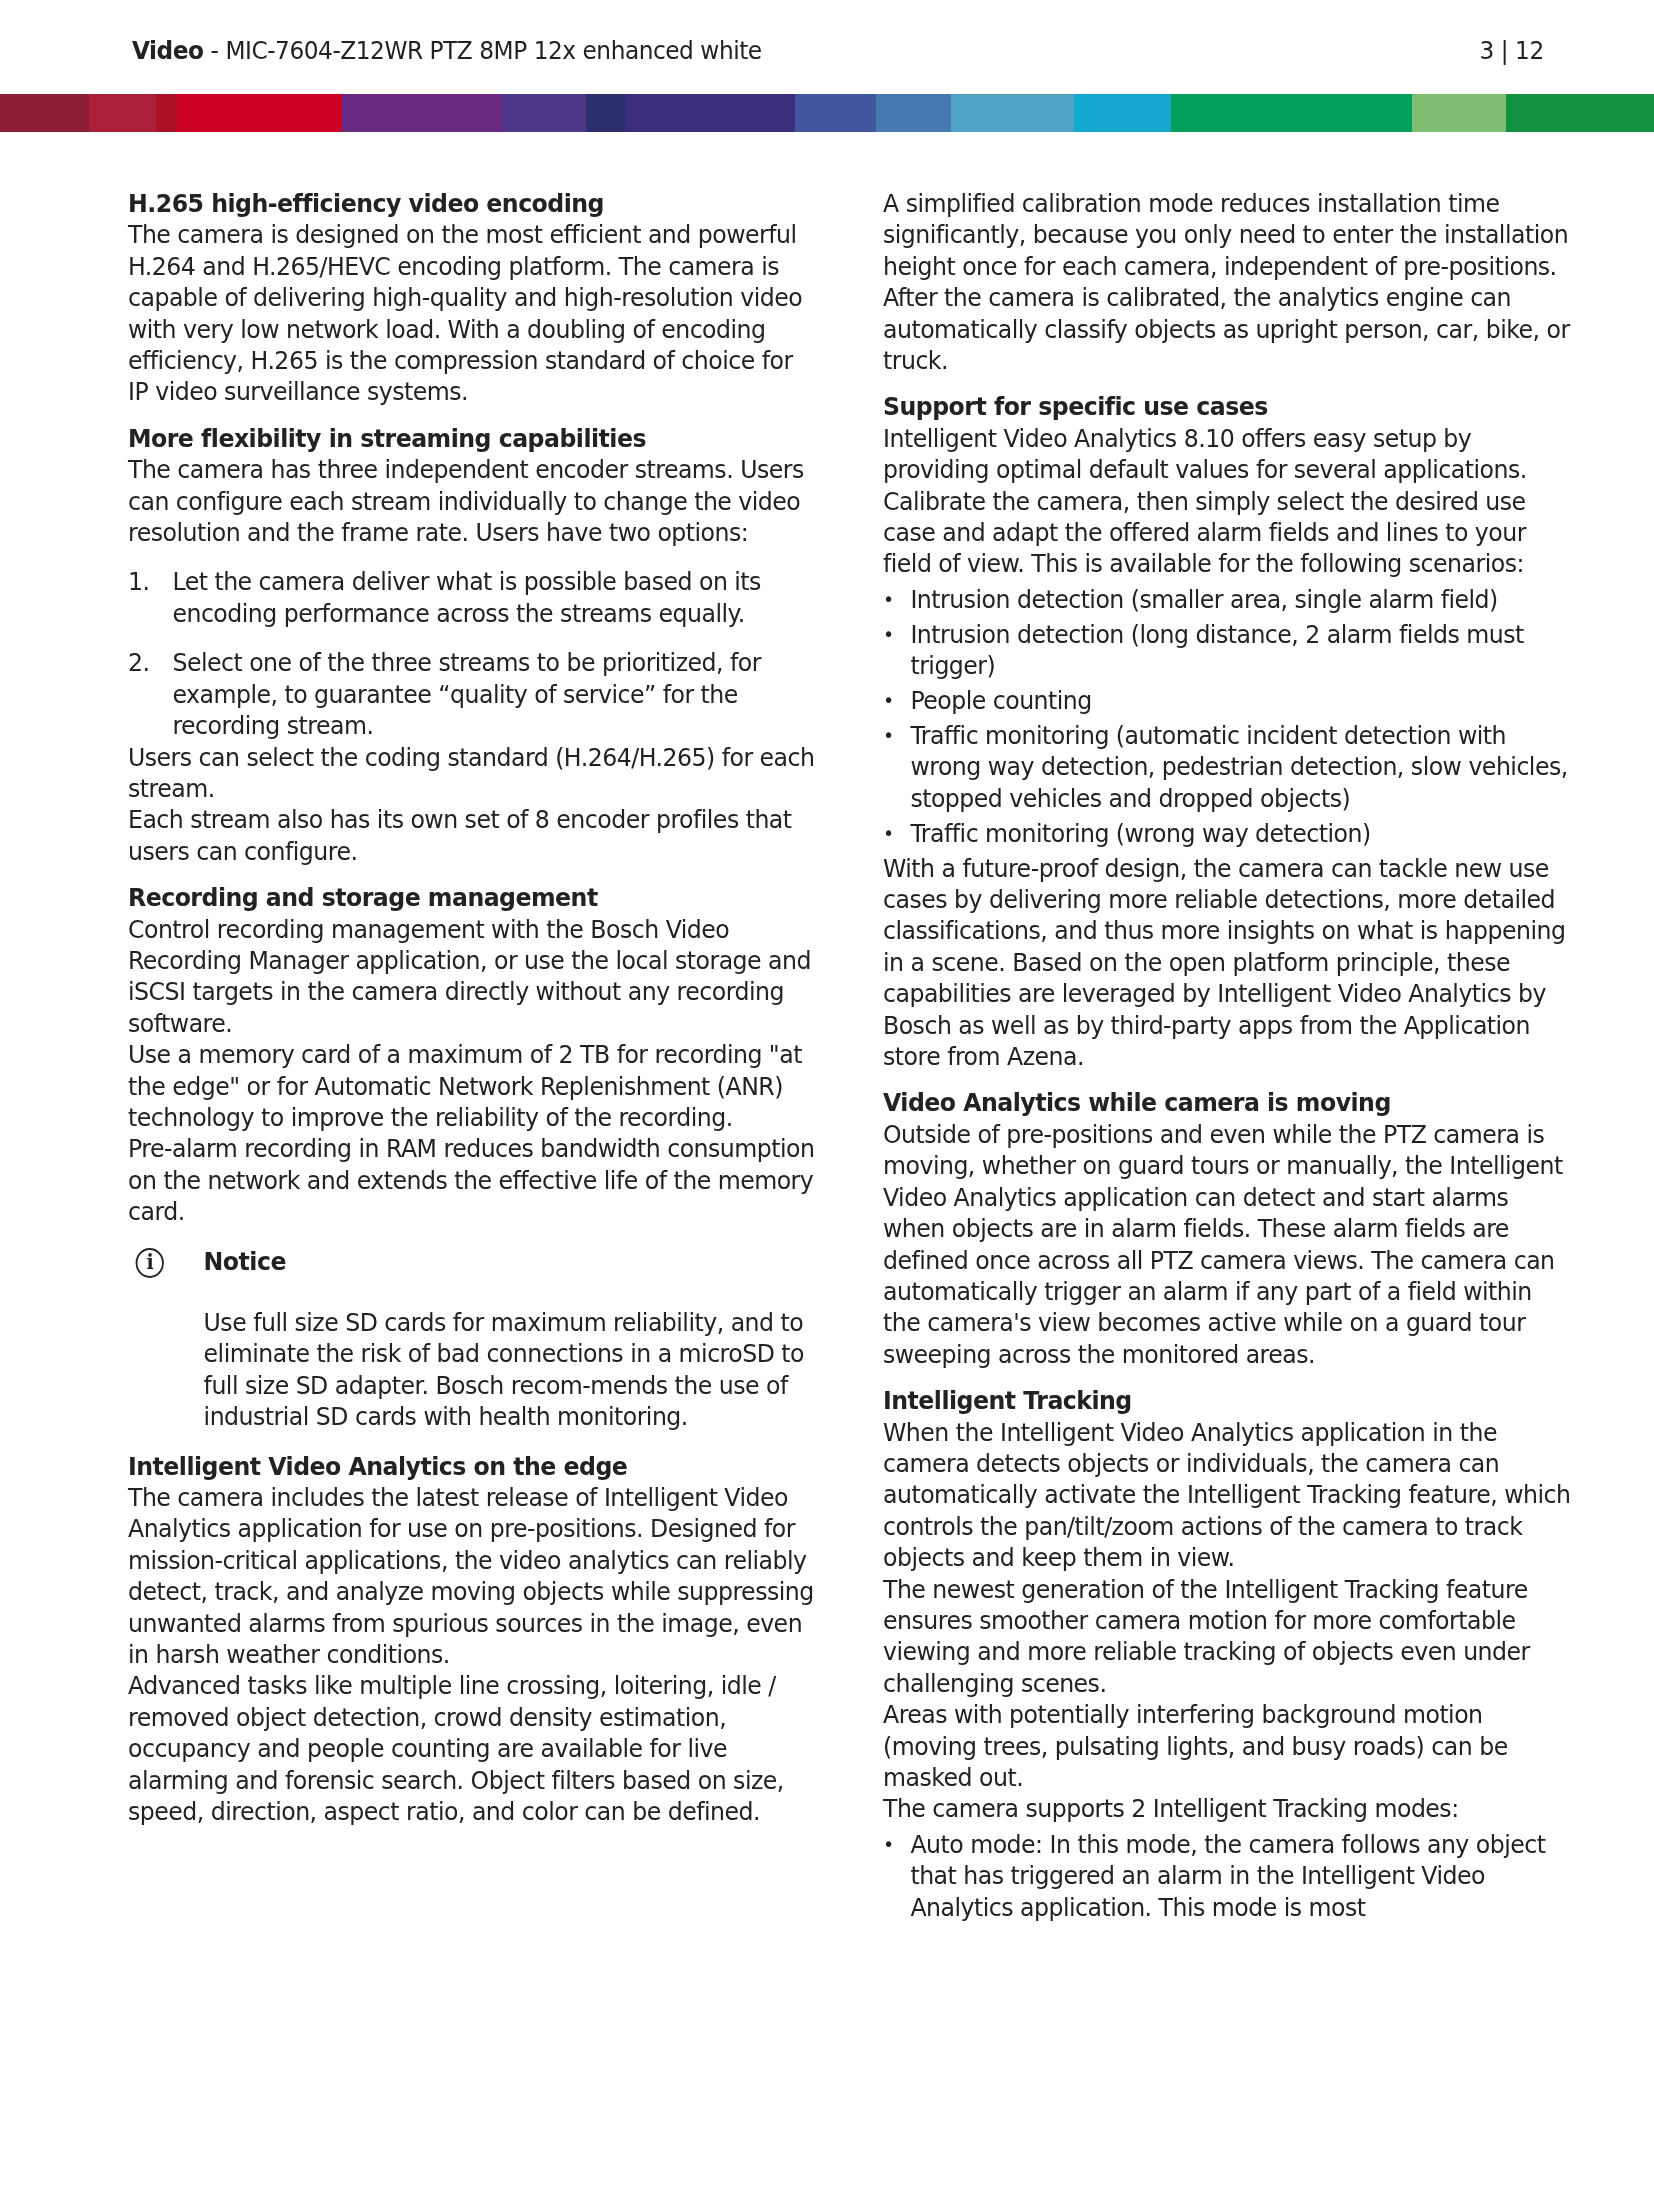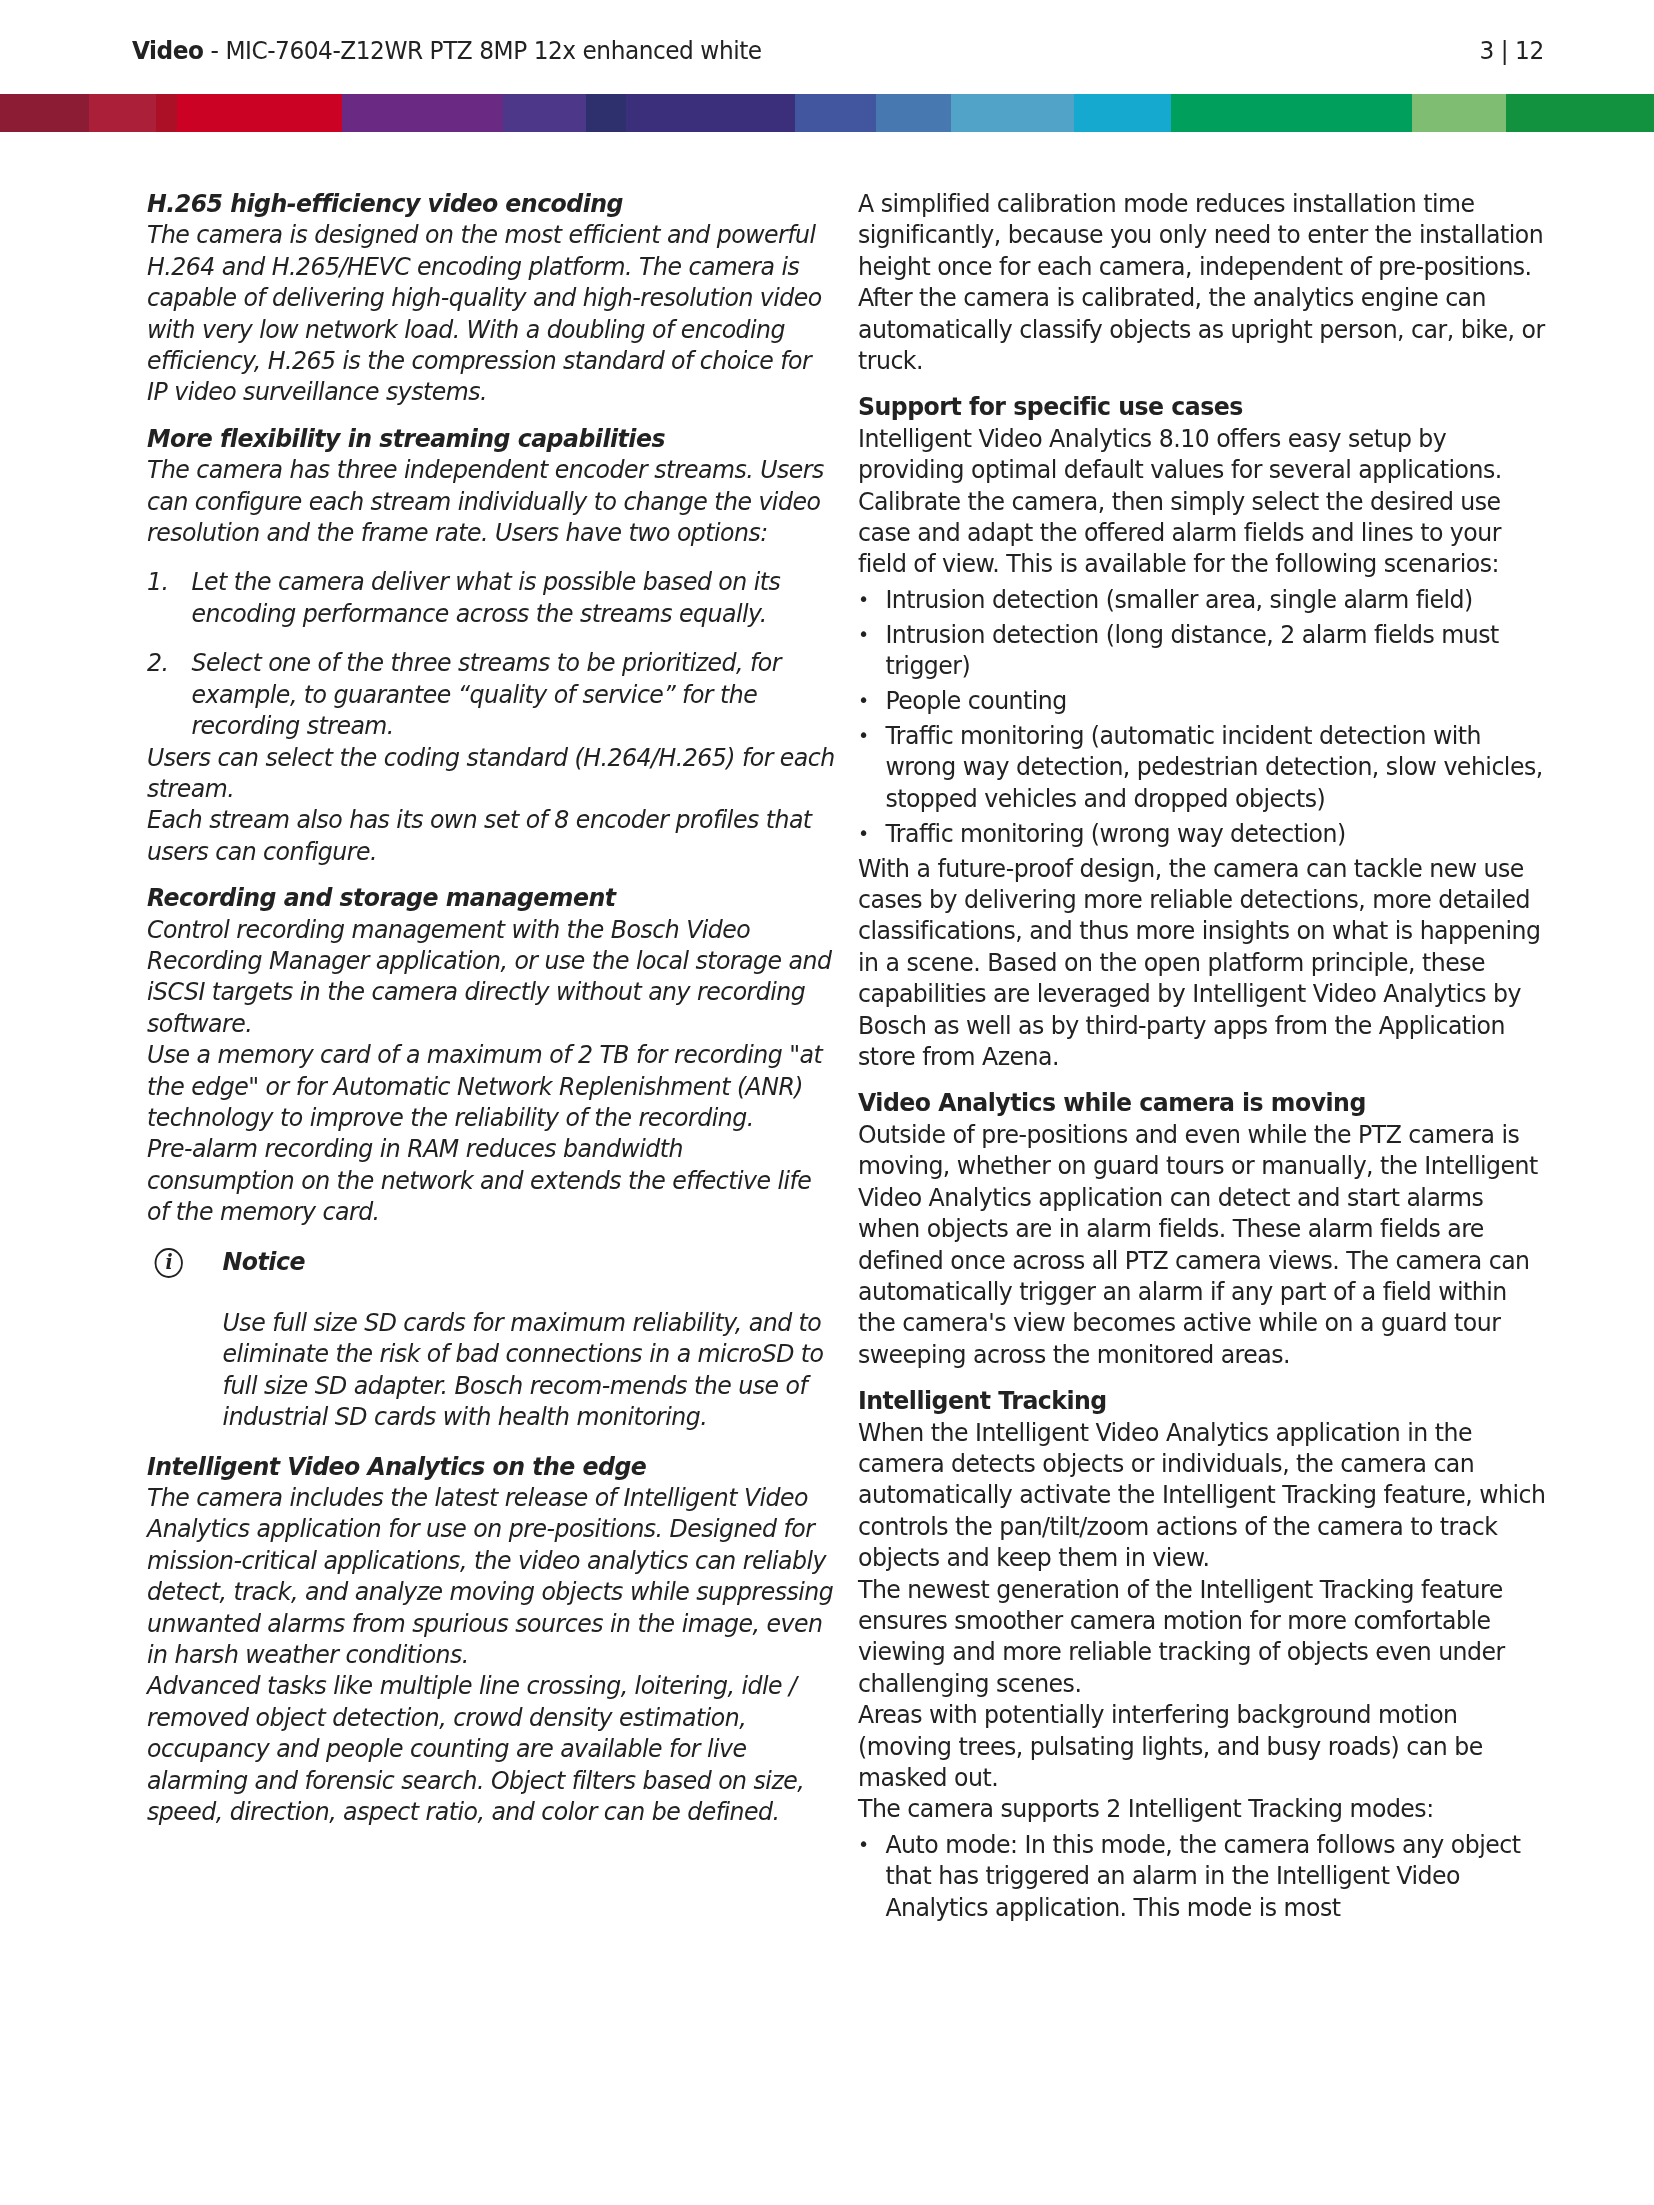--- a/index.html
+++ b/index.html
@@ -20,22 +20,22 @@
   .band {
     position: absolute; left: 0; top: 94px; width: 1654px; height: 38px;
     display: flex;
   }
   .band .seg { height: 100%; }
   .col {
     position: absolute; top: 188px; width: 690px;
     font-family: "DejaVu Sans", sans-serif;
     font-size: 25px; line-height: 31.4px; letter-spacing: -0.55px;
   }
-  .col.left { left: 147px; font-style: italic; }
-  .col.right { left: 858px; }
+  .col.left { left: 128px; }
+  .col.right { left: 883px; }
   .col .inner { transform: scaleX(0.945); transform-origin: left top; width: 730px; }
   h3 { margin: 0; font-size: 25px; font-weight: bold; line-height: 31.4px; }
   p { margin: 0; }
   .sec { margin-bottom: 15px; }
   ol.num { list-style: none; margin: 18px 0 0 0; padding: 0; }
   ol.num li { display: flex; margin-bottom: 18px; }
   ol.num li:last-child { margin-bottom: 0; }
   ol.num .n { width: 47px; flex: none; }
   ul.bul { list-style: none; margin: 4px 0 0 0; padding: 0; }
   ul.bul li { display: flex; margin-bottom: 3.5px; }

